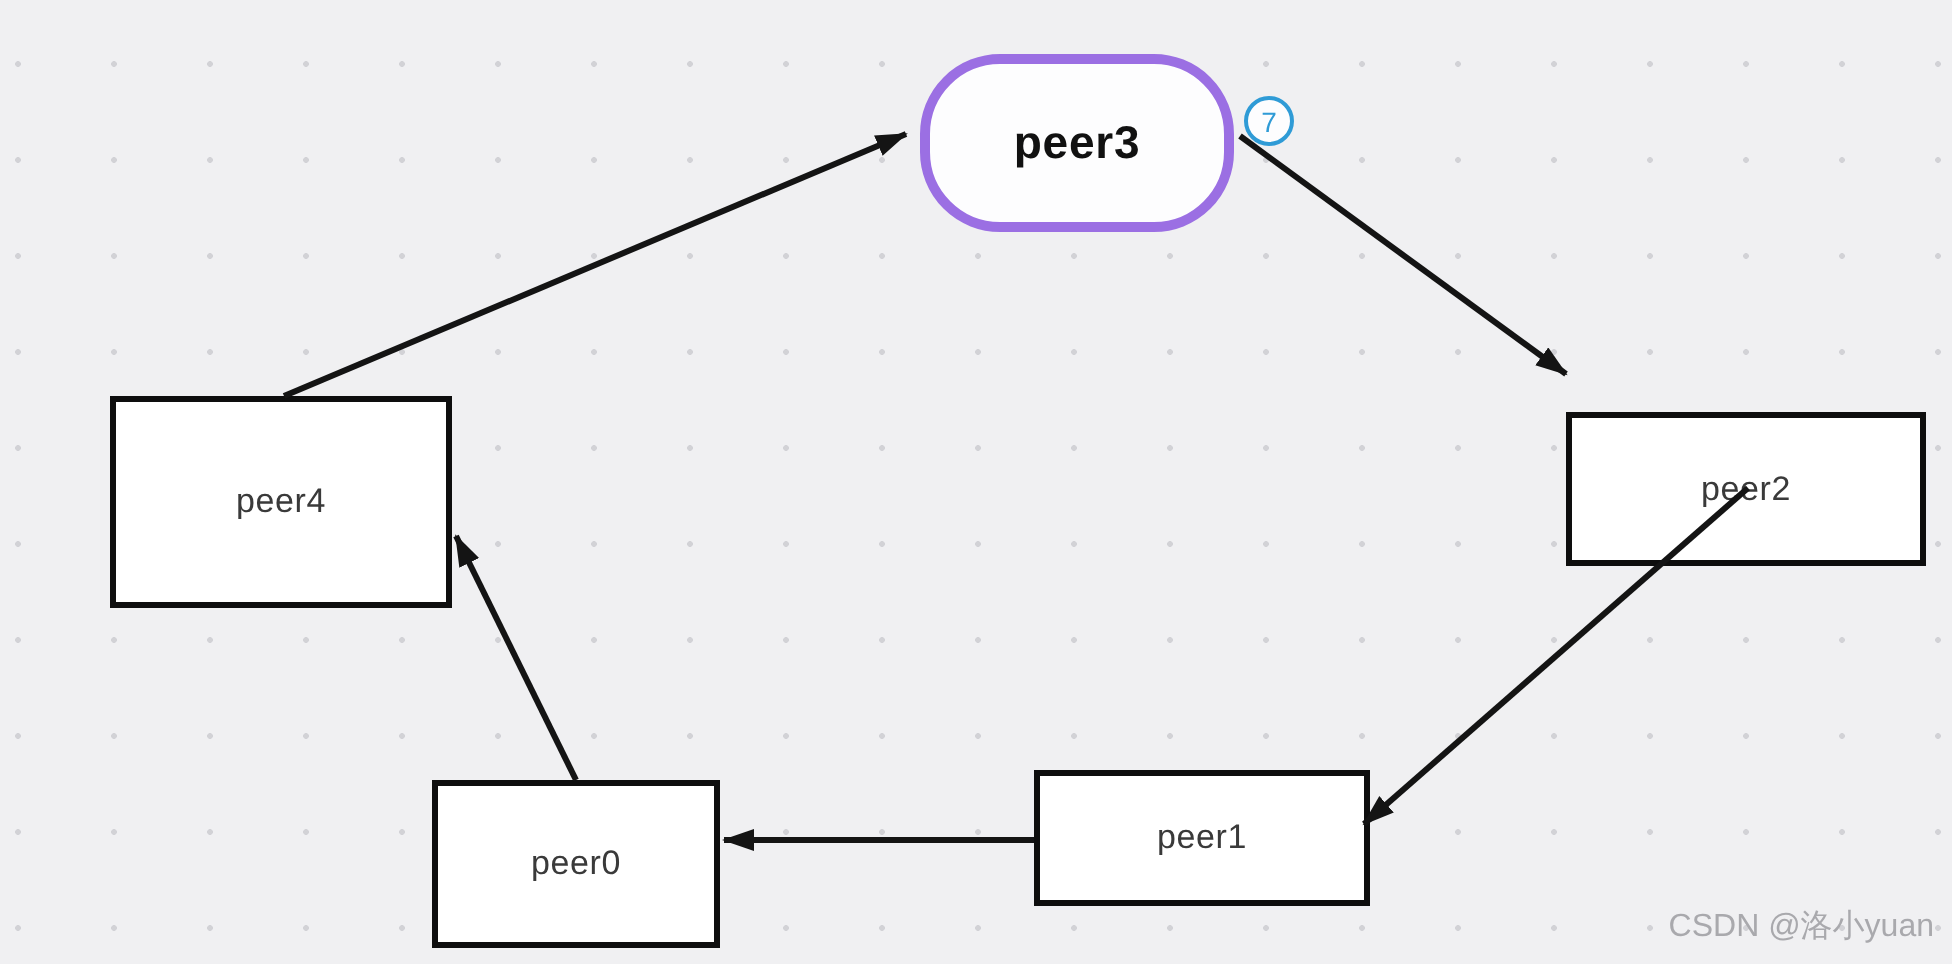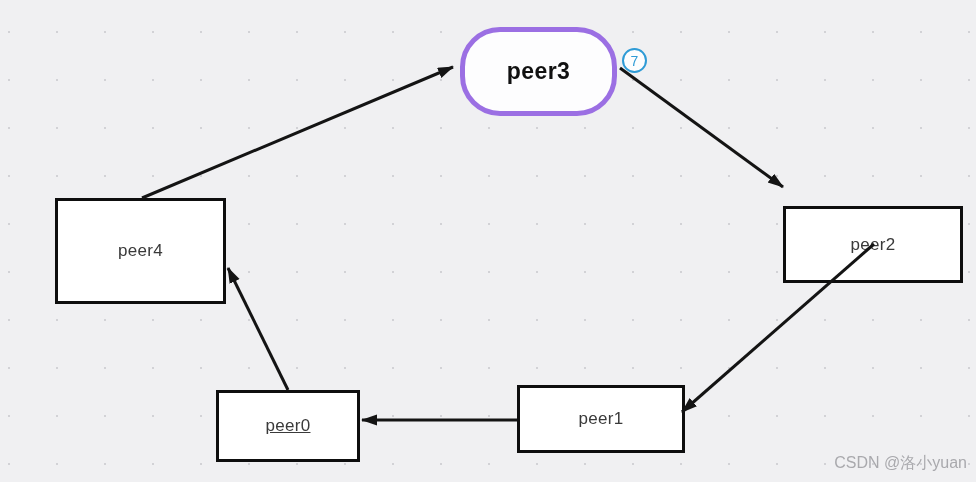--- a/index.html
+++ b/index.html
@@ -25,21 +25,21 @@
     background: #ffffff;
     border: 3px solid #0e0e0e;
     display: flex;
     align-items: center;
     justify-content: center;
     font-size: 17px;
     color: #3a3a3a;
     letter-spacing: 0.3px;
   }
   .node-peer4 { left: 55px;  top: 198px; width: 171px; height: 106px; }
-  .node-peer0 { left: 216px; top: 390px; width: 144px; height: 72px; text-decoration: underline; }
+  .node-peer0 { left: 216px; top: 390px; width: 144px; height: 84px; }
   .node-peer1 { left: 517px; top: 385px; width: 168px; height: 68px; }
   .node-peer2 { left: 783px; top: 167px; width: 180px; height: 77px; margin-top: 39px; }
   .node-pill {
     left: 460px; top: 27px; width: 157px; height: 89px;
     border: 5px solid #9b6fe3;
     border-radius: 40px;
     background: #fdfdfe;
     font-size: 23px;
     font-weight: bold;
     color: #111111;

